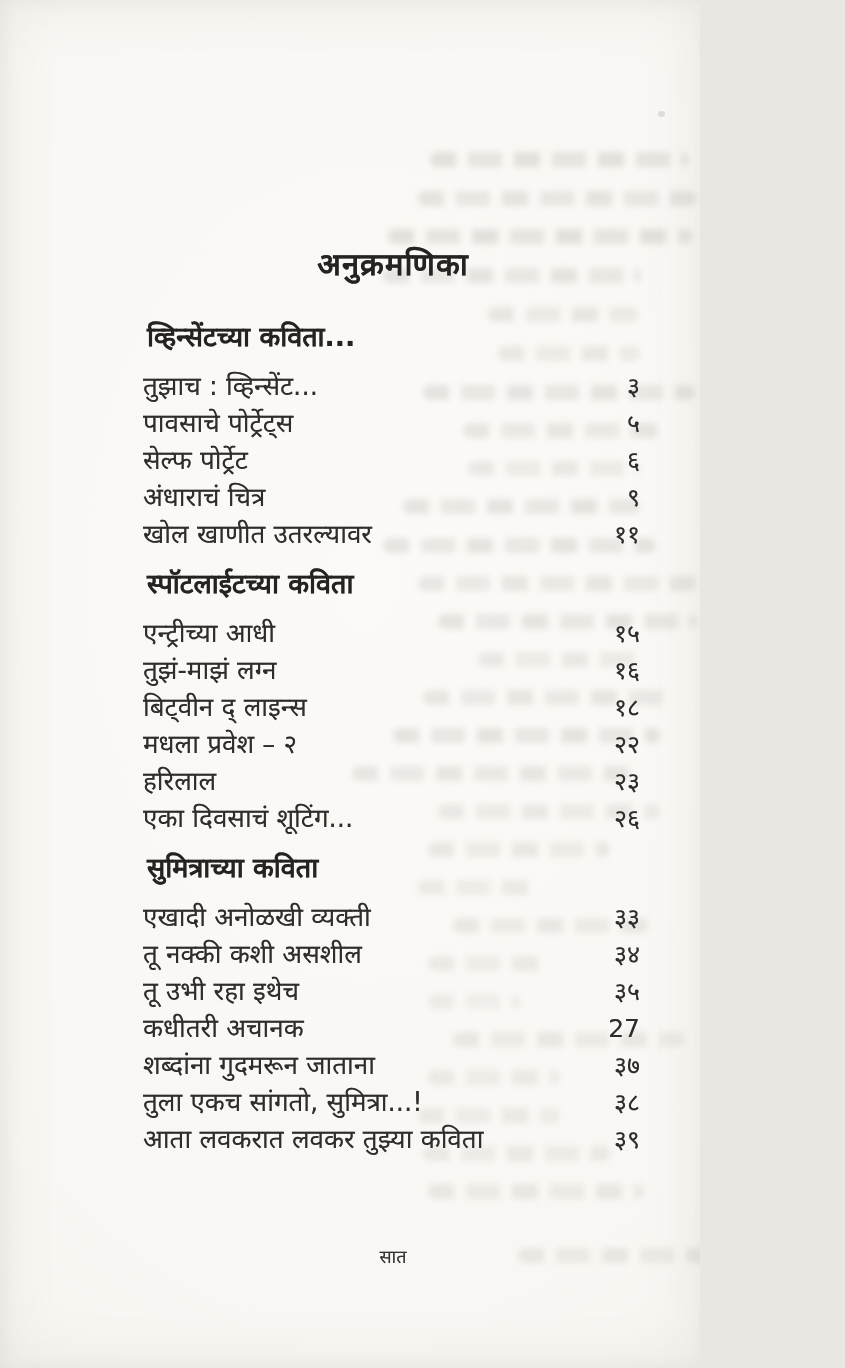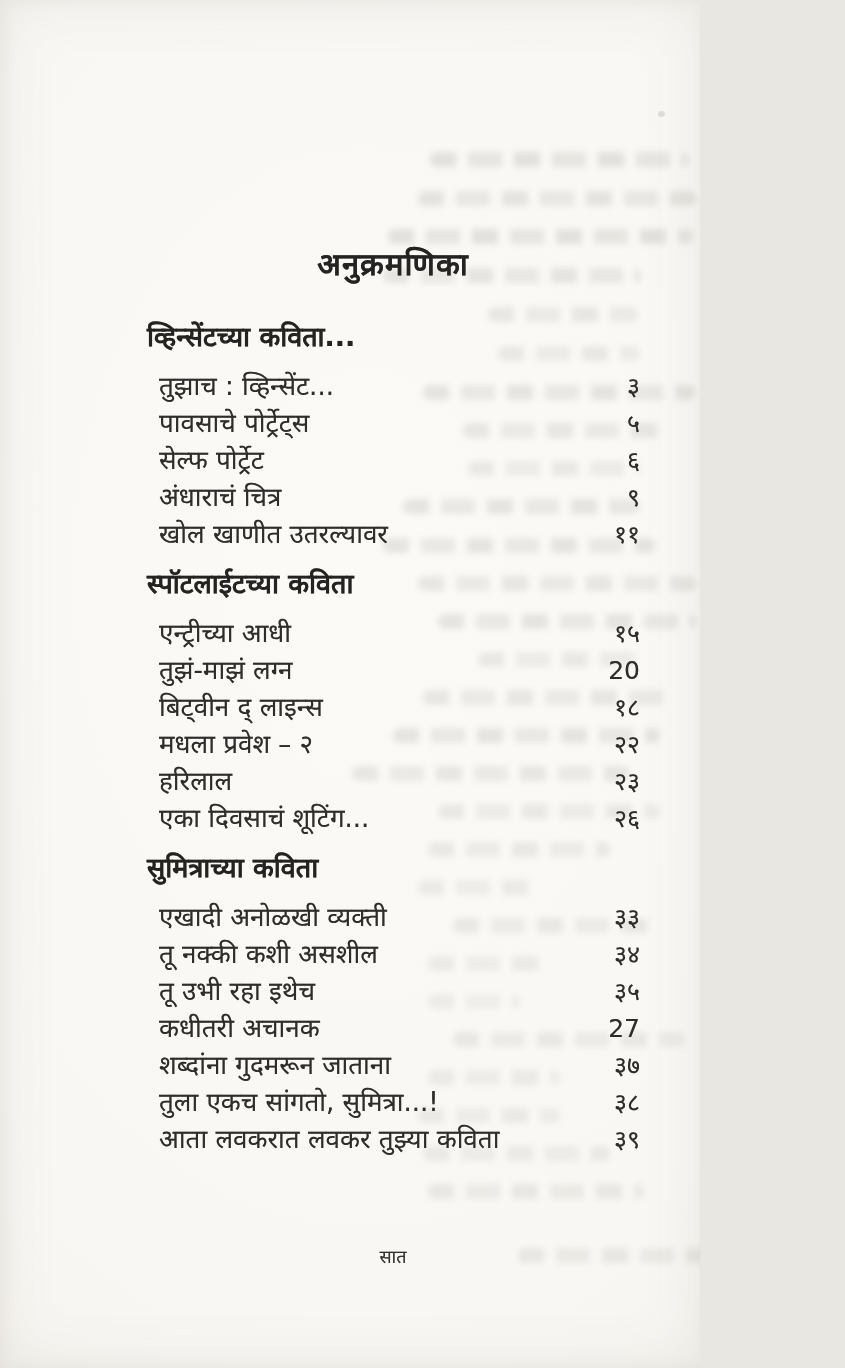--- a/index.html
+++ b/index.html
@@ -66,21 +66,21 @@
   }
   .entries { list-style: none; margin: 0; padding: 0; }
   .toc-entry {
     display: flex;
     justify-content: space-between;
     align-items: baseline;
     line-height: 37px;
     font-size: 26px;
     text-shadow: 0 0 0.5px rgba(60,57,53,0.45);
   }
-  .entry-title { white-space: nowrap; margin-left: 16px; }
+  .entry-title { white-space: nowrap; }
   .entry-page {
     min-width: 64px;
     text-align: right;
     font-size: 25px;
   }
   .footer {
     position: absolute;
     top: 1238px;
     left: 143px;
     width: 500px;
@@ -165,21 +165,21 @@
   <section class="toc-section">
     <h2 class="section-heading">स्पॉटलाईटच्या कविता</h2>
     <ul class="entries">
   <li class="toc-entry">
     <span class="entry-title">एन्ट्रीच्या आधी</span>
     <span class="entry-page">१५</span>
   </li>
 
   <li class="toc-entry">
     <span class="entry-title">तुझं-माझं लग्न</span>
-    <span class="entry-page">20</span>
+    <span class="entry-page">१६</span>
   </li>
 
   <li class="toc-entry">
     <span class="entry-title">बिट्वीन द् लाइन्स</span>
     <span class="entry-page">१८</span>
   </li>
 
 
   <li class="toc-entry">
     <span class="entry-title">मधला प्रवेश – २</span>

